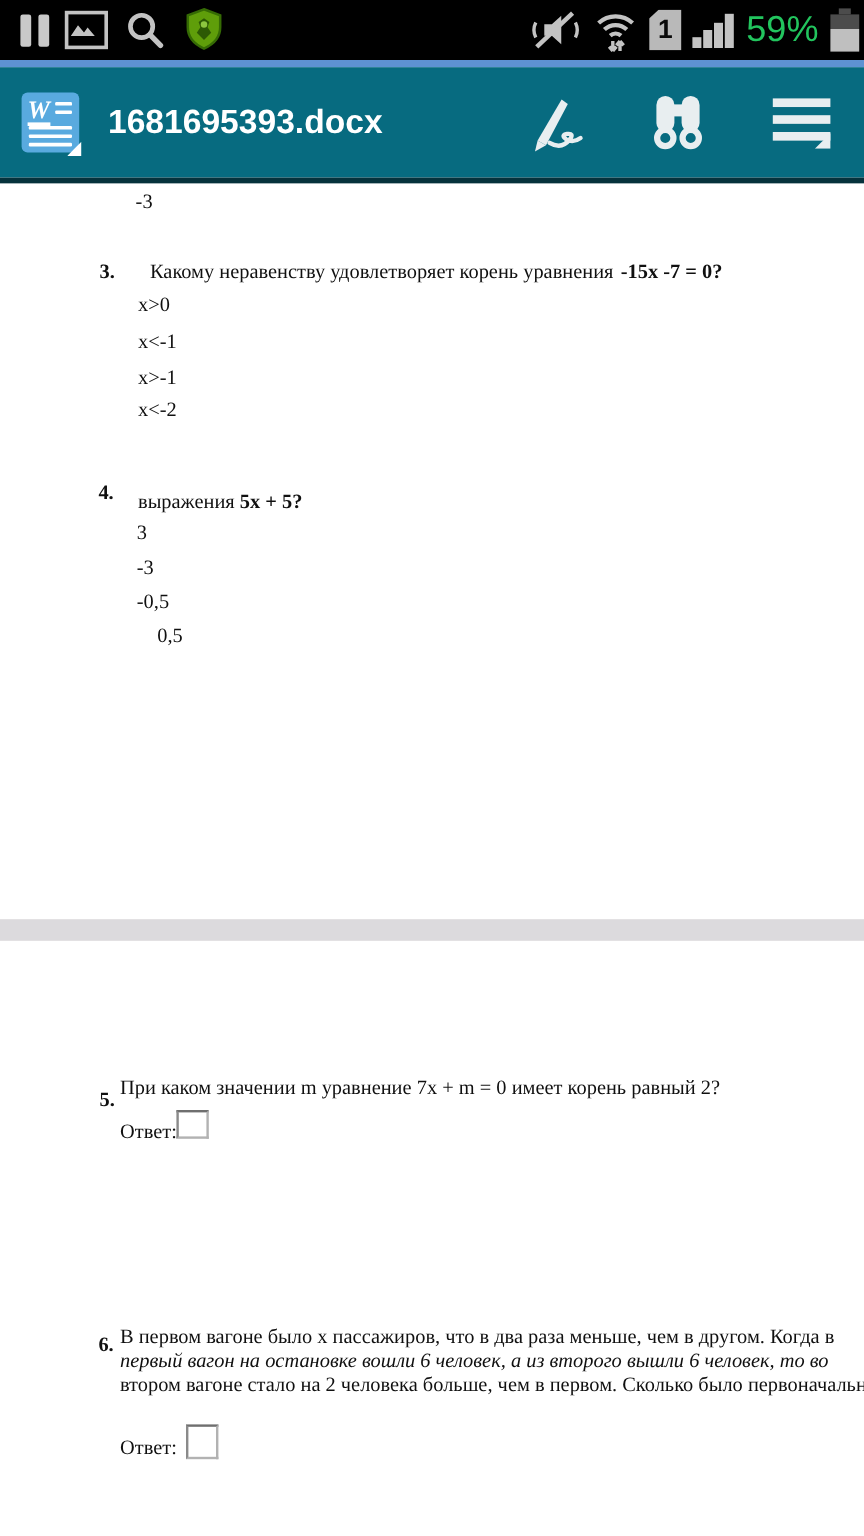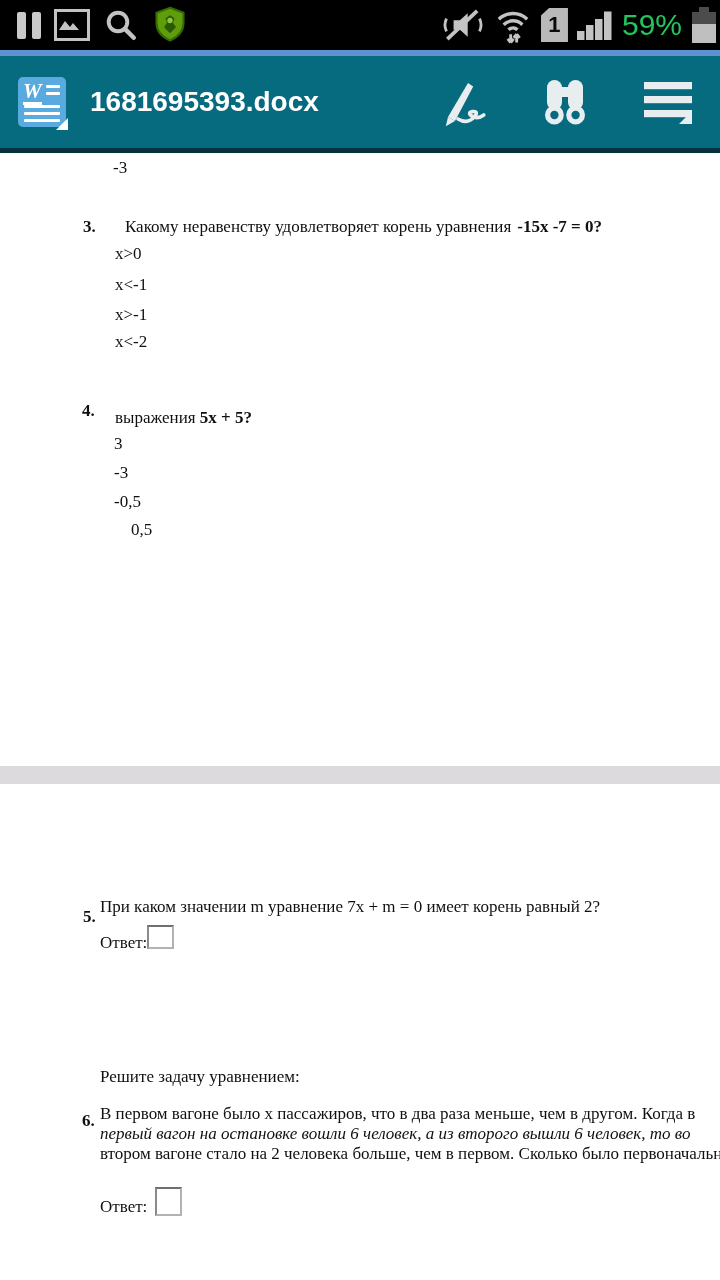--- a/index.html
+++ b/index.html
@@ -166,21 +166,20 @@
     <div class="dtxt" style="left:114px;top:339px;">-0,5</div>
     <div class="dtxt" style="left:131px;top:367px;">0,5</div>
 
     <div class="page-break"></div>
 
     <div class="dtxt qnum" style="left:83px;top:754px;">5.</div>
     <div class="dtxt" style="left:100px;top:744px;">При каком значении m уравнение 7x + m = 0 имеет корень равный 2?</div>
     <div class="dtxt" style="left:100px;top:780px;">Ответ:</div>
     <div class="ansbox" style="left:147px;top:772px;width:27px;height:24px;"></div>
 
-    <div class="dtxt" style="left:100px;top:914px;">Решите задачу уравнением:</div>
     <div class="dtxt qnum" style="left:82px;top:958px;">6.</div>
     <div class="dtxt" style="left:100px;top:951px;">В первом вагоне было x пассажиров, что в два раза меньше, чем в другом. Когда в</div>
     <div class="dtxt" style="left:100px;top:971px;font-style:italic;">первый вагон на остановке вошли 6 человек, а из второго вышли 6 человек, то во</div>
     <div class="dtxt" style="left:100px;top:991px;">втором вагоне стало на 2 человека больше, чем в первом. Сколько было первоначально</div>
     <div class="dtxt" style="left:100px;top:1044px;">Ответ:</div>
     <div class="ansbox" style="left:155px;top:1034px;width:27px;height:29px;"></div>
   </div>
 </div>
 
 </body></html>

